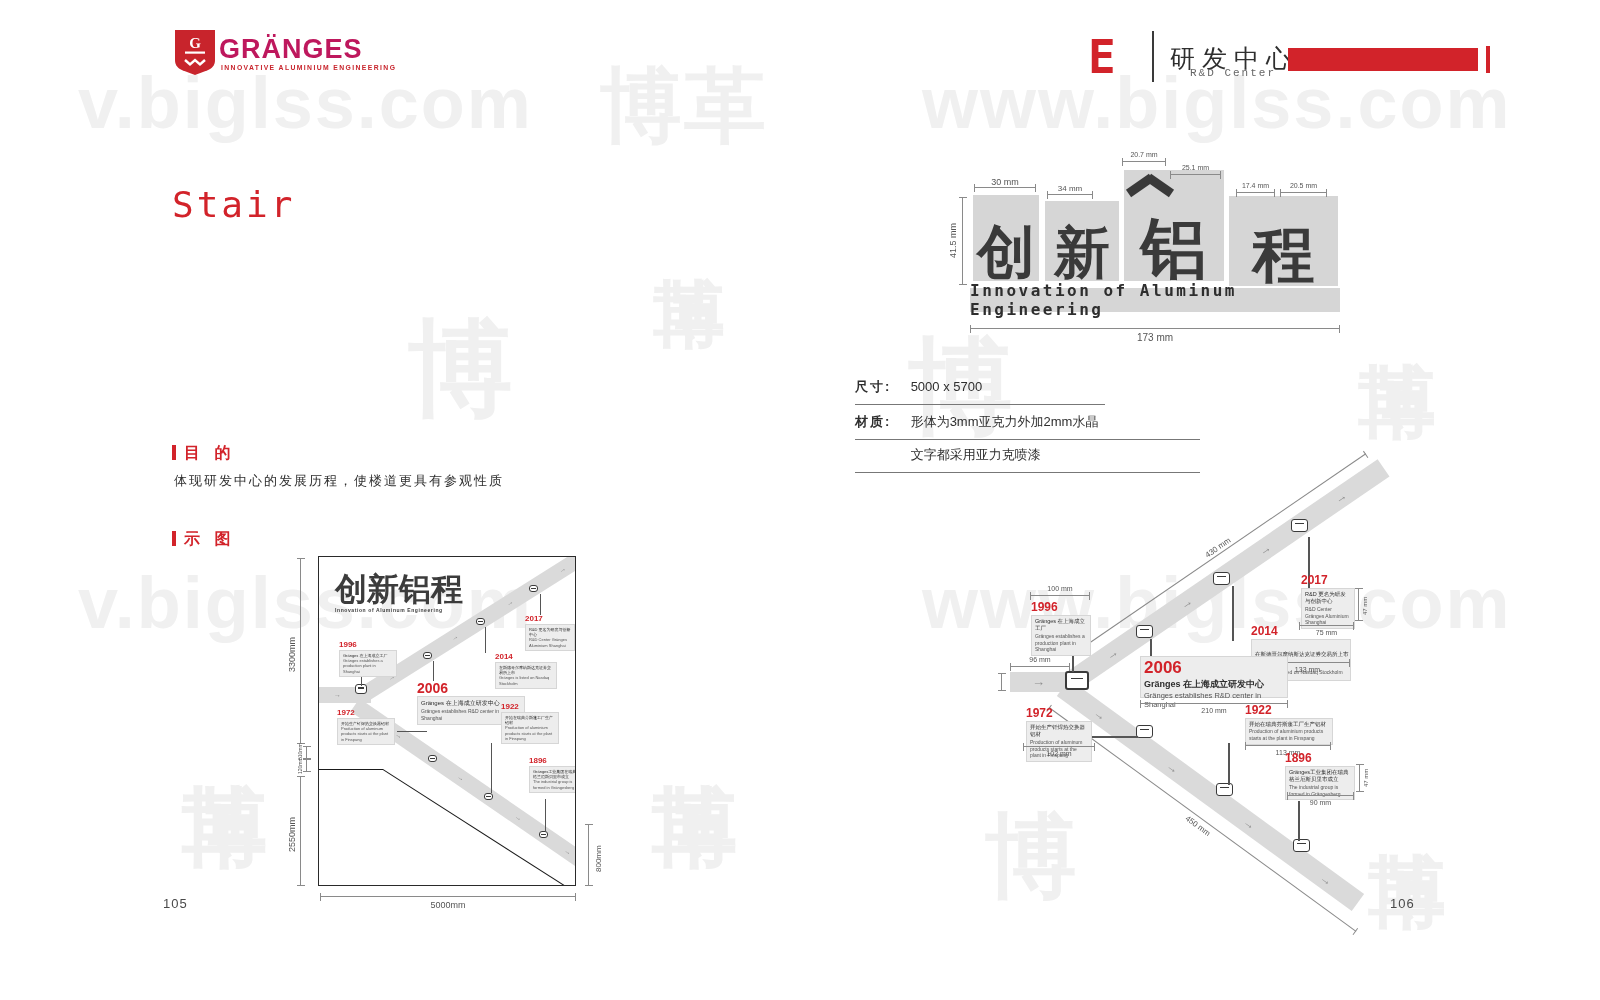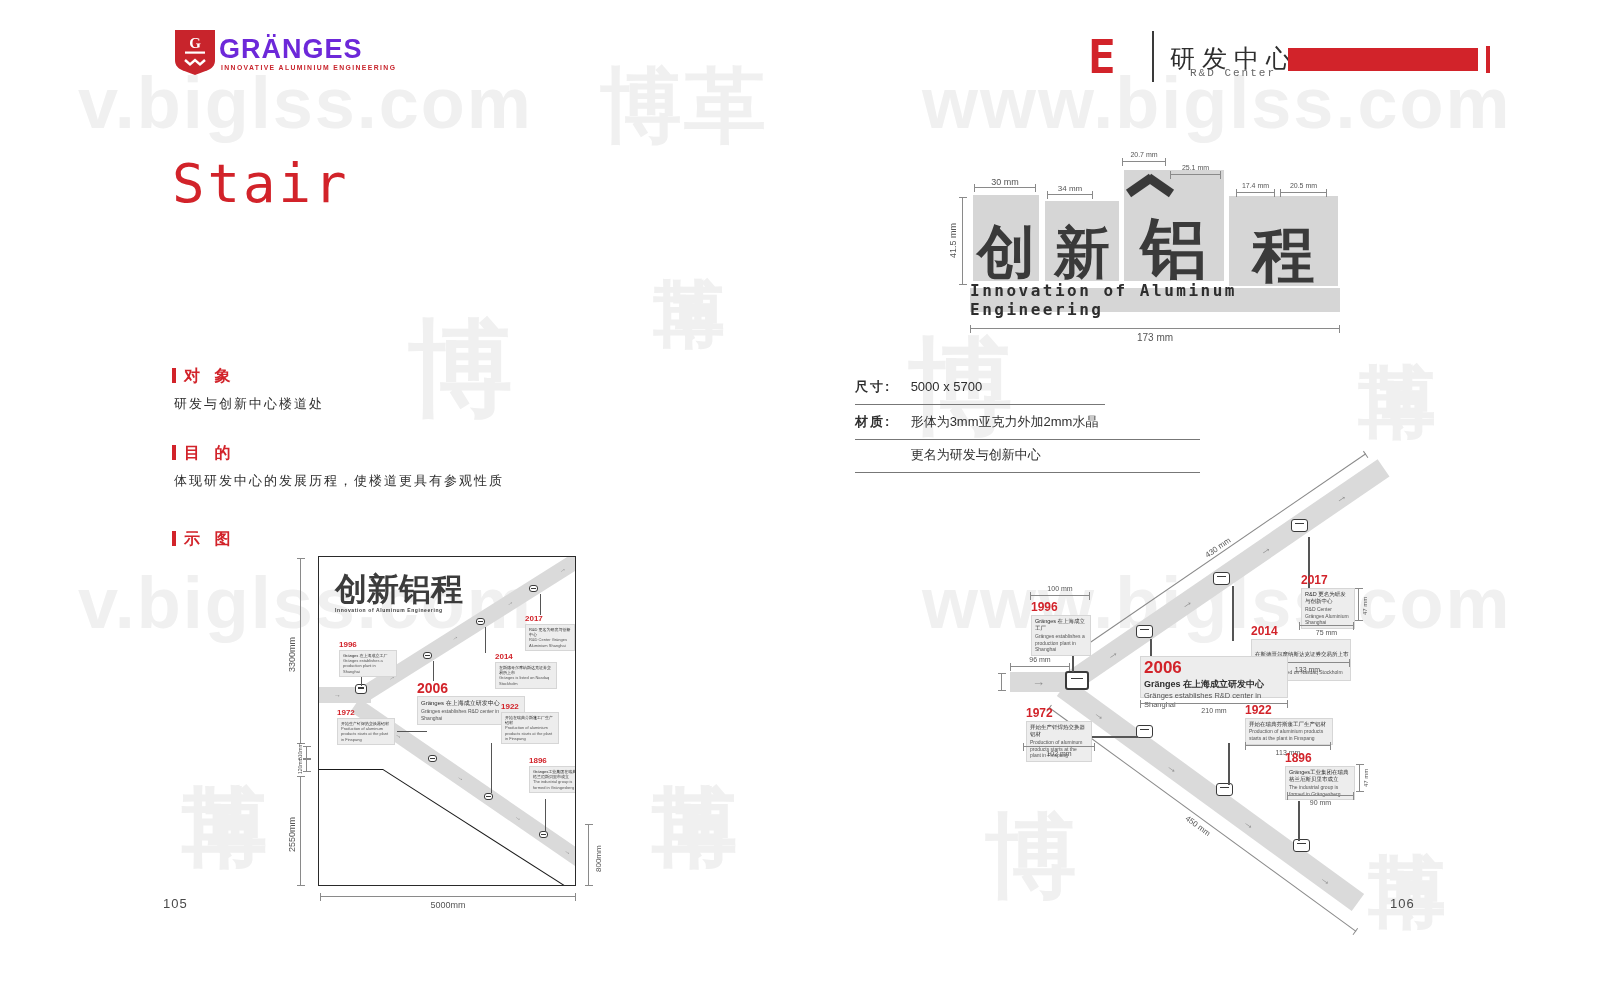--- a/index.html
+++ b/index.html
@@ -10,21 +10,21 @@
   .wm{position:absolute;color:#f0f0f0;font-weight:bold;letter-spacing:2px;white-space:nowrap;
       font-family:"Liberation Sans",sans-serif;pointer-events:none;user-select:none;}
   .wm.v{writing-mode:vertical-rl;}
   
   .brandname{font-size:27px;font-weight:bold;letter-spacing:1px;}
   .brandtag{font-size:6.8px;letter-spacing:1.4px;font-weight:bold;}
   .secletter{font-size:46px;font-weight:bold;font-family:"DejaVu Sans Mono",monospace;}
   .sectitle{font-size:25px;letter-spacing:7px;color:#2f2f2f;margin-top:8px;}
   .secsub{font-size:11px;letter-spacing:2px;color:#666;}
   
-  .stair{font-size:54px;letter-spacing:3px;font-family:"DejaVu Sans Mono",monospace;font-weight:500;}
+  .stair{font-size:36px;letter-spacing:3px;font-family:"DejaVu Sans Mono",monospace;font-weight:500;margin-top:32px;}
   .subtitle{font-size:23px;letter-spacing:2px;}
   .sech{font-size:16px;font-weight:bold;letter-spacing:5px;}
   .sbar{display:inline-block;width:4px;height:15px;margin-right:8px;position:relative;top:2px;}
   .secb{font-size:13px;letter-spacing:2px;color:#2f2f2f;}
   .pagenum{font-size:13px;color:#4a4a4a;letter-spacing:1px;}
   
   .band{position:absolute;background:#dadada;}
   .band .ar{position:absolute;top:50%;transform:translateY(-52%);color:#8f8f8f;font-size:10px;line-height:1;}
   .band.small .ar{font-size:7px;}
   .mk{position:absolute;background:#fff;border:1.5px solid #3a3a3a;border-radius:3px;box-sizing:border-box;}
@@ -81,36 +81,32 @@
   <div class="wm v" style="left:1355px;top:788px;font-size:78px;">博革</div>
 
   <div class="abs" style="left:174px;top:29px;width:42px;height:47px;">
     <svg width="42" height="47" viewBox="0 0 42 47">
       <path d="M1 1 h40 v30 c0 5.5 -3.2 8.6 -7.4 10.3 L21 46 L8.4 41.3 C4.2 39.6 1 36.5 1 31 Z" fill="#c8242c"></path>
       <text x="21" y="19" text-anchor="middle" font-size="15" font-weight="bold" fill="#fff" font-family="Liberation Serif, serif">G</text>
       <rect x="11" y="22.5" width="20" height="2.2" fill="#fff"></rect>
       <path d="M11 31 l5 4.5 5 -4.5 5 4.5 5 -4.5" stroke="#fff" stroke-width="2.4" fill="none"></path>
     </svg>
   </div>
-  <div class="abs brandname" style="left:219px;top:34px;color:#6d28d9;">GRÄNGES</div>
+  <div class="abs brandname" style="left:219px;top:34px;color:#be185d;">GRÄNGES</div>
   <div class="abs brandtag" style="left:221px;top:64px;color:#c8242c;">INNOVATIVE ALUMINIUM ENGINEERING</div>
 
   <div class="abs secletter" style="left:1088px;top:30px;color:#d2232a;">E</div>
   <div class="abs" style="left:1152px;top:31px;width:2px;height:51px;background:#3a3a3a;"></div>
   <div class="abs sectitle" style="left:1170px;top:34px;">研发中心</div>
   <div class="abs secsub" style="left:1190px;top:67px;font-family:Liberation Mono, monospace;">R&amp;D Center</div>
   <div class="abs" style="left:1288px;top:48px;width:190px;height:23px;background:#d2232a;"></div>
   <div class="abs" style="left:1486px;top:46px;width:4px;height:27px;background:#d2232a;"></div>
 
   <div class="abs stair" style="left:172px;top:152px;color:#d2232a;">Stair</div>
 
-  <div class="abs" style="left:172px;top:366px;">
-    <span class="sbar" style="background:#d2232a;"></span><span class="sech" style="color:#d2232a;">对 象</span>
-    <div class="secb" style="margin:8px 0 0 2px;">研发与创新中心楼道处</div>
-  </div>
   <div class="abs" style="left:172px;top:443px;">
     <span class="sbar" style="background:#d2232a;"></span><span class="sech" style="color:#d2232a;">目 的</span>
     <div class="secb" style="margin:8px 0 0 2px;">体现研发中心的发展历程，使楼道更具有参观性质</div>
   </div>
   <div class="abs" style="left:172px;top:529px;">
     <span class="sbar" style="background:#d2232a;"></span><span class="sech" style="color:#d2232a;">示 图</span>
   </div>
 
   <div class="abs pagenum" style="left:163px;top:896px;">105</div>
   <div class="abs pagenum" style="left:1390px;top:896px;">106</div>
@@ -266,21 +262,21 @@
   <div class="specrow" style="left:855px;top:378px;width:250px;border-bottom:1px solid #777;padding-bottom:8px;">
     <span class="speclab">尺寸:</span>
     <span>5000 x 5700</span>
   </div>
   <div class="specrow" style="left:855px;top:413px;width:345px;border-bottom:1px solid #777;padding-bottom:8px;">
     <span class="speclab">材质:</span>
     <span>形体为3mm亚克力外加2mm水晶</span>
   </div>
   <div class="specrow" style="left:855px;top:446px;width:345px;border-bottom:1px solid #777;padding-bottom:8px;">
     <span class="speclab"></span>
-    <span>更名为研发与创新中心</span>
+    <span>文字都采用亚力克喷漆</span>
   </div>
 
   <div class="abs" style="left:985px;top:455px;width:420px;height:445px;">
 
     <div class="band" style="left:25px;top:217px;width:60px;height:20px;">
         <span class="ar" style="left:22px;font-size:13px;">→</span>
       </div>
     <div class="band" style="left:85px;top:217px;width:380px;height:21px;transform:rotate(-34.4deg);transform-origin:left center;">
       <span class="ar" style="left:45px;font-size:12px;">→</span>
         <span class="ar" style="left:135px;font-size:12px;">→</span>

